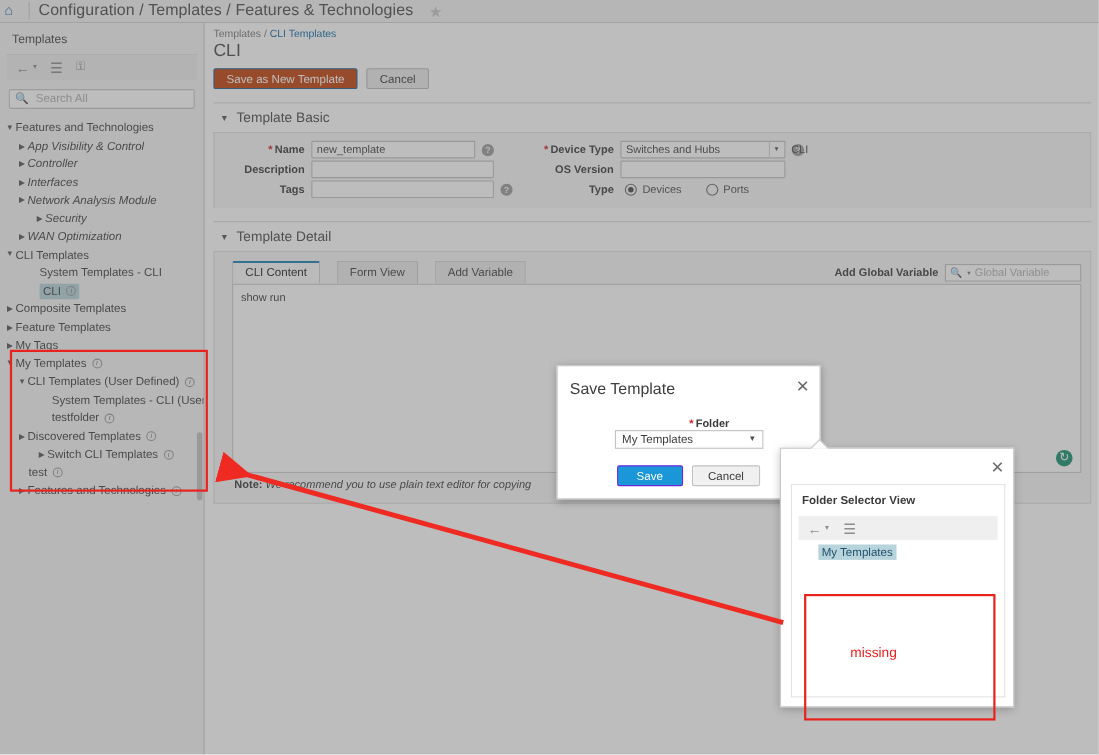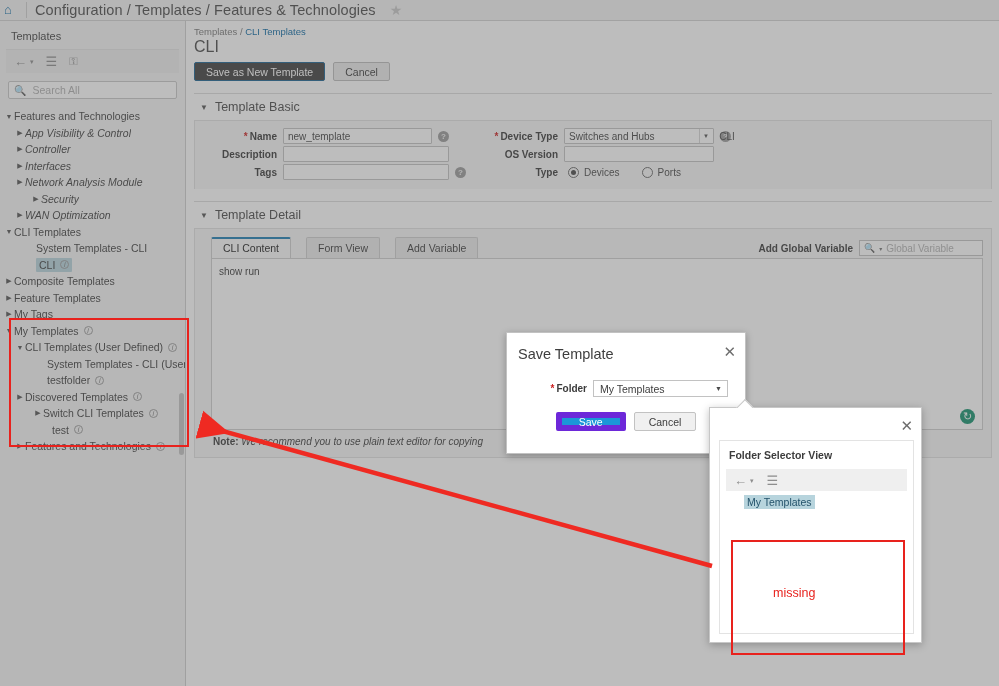--- a/index.html
+++ b/index.html
@@ -97,21 +97,21 @@
   .main{ position:absolute; left:187px; top:21px; width:812px; height:665px; background:#fff; }
   .crumb2{ font-size:9.5px; color:#7a7a7a; padding:5px 0 0 7px; }
   .crumb2 a{ color:#0f6ba5; text-decoration:none; }
   .page-h1{ font-size:16px; color:#4a4a4a; padding:1px 0 0 7px; font-weight:400; }
 
   .btnrow{ padding:6px 0 0 7px; display:flex; gap:8px; }
   .btn{
     font-family:inherit; font-size:10.5px; height:19px; padding:0 11px;
     border-radius:2px; display:inline-flex; align-items:center; cursor:pointer;
   }
-  .btn-primary{ background:#404040; border:1px solid #1b6characters; border:1px solid #1b6391; color:#fff; }
+  .btn-primary{ background:#c2410c; border:1px solid #1b6characters; border:1px solid #1b6391; color:#fff; }
   .btn-secondary{ background:#ececec; border:1px solid #bdbdbd; color:#3b3b3b; }
 
   .section{ margin:12px 7px 0 7px; border-top:1px solid #dcdcdc; }
   .sec-head{ display:flex; align-items:center; gap:7px; padding:6px 0 6px 6px; }
   .sec-head .caret{ font-size:8px; color:#555; }
   .sec-head .stitle{ font-size:12.5px; color:#4a4a4a; }
   .sec-body{ background:#f7f7f7; border:1px solid #e2e2e2; border-bottom:0; }
 
   
   .fgrid{ display:flex; padding:7px 0 9px 0; }
@@ -174,31 +174,31 @@
   
   .modal{
     position:absolute; left:506px; top:332px; width:240px; height:122px;
     background:#fff; border:1px solid #c2c2c2; box-shadow:0 2px 7px rgba(0,0,0,.28);
     z-index:70;
   }
   .modal-title{ font-size:14.5px; color:#3e3e3e; padding:13px 0 0 11px; }
   .modal-x{
     position:absolute; right:9px; top:11px; font-size:15px; color:#6d6d6d; cursor:pointer; line-height:1;
   }
-  .modal-row{ display:flex; align-items:center; padding:18px 0 0 0; }
+  .modal-row{ display:flex; align-items:center; padding:18px 0 0 0;flex-direction:column; }
   .modal-row .flabel{ width:86px; }
   .modal-sel{
     width:135px; height:17px; background:#fff; border:1px solid #c2c2c2;
     font-size:10.5px; color:#3d3d3d; display:flex; align-items:center; padding:0 16px 0 6px;
     position:relative; cursor:pointer;
   }
   .modal-sel::after{ content:"\25BC"; position:absolute; right:5px; font-size:7px; color:#4a4a4a; }
   .modal-btns{ display:flex; justify-content:center; gap:8px; padding-top:15px; }
   .btn-save{
-    background:#1b96d8; border:6px solid #6d28d9; color:#fff; font-size:10.5px;
+    background:#1b96d8; border:1px solid #6d28d9; color:#fff; font-size:10.5px;
     height:19px; padding:0 17px; border-radius:2px; display:inline-flex; align-items:center; cursor:pointer;
   }
   .btn-cancel{
     background:#f0f0f0; border:1px solid #c2c2c2; color:#3b3b3b; font-size:10.5px;
     height:19px; padding:0 14px; border-radius:2px; display:inline-flex; align-items:center; cursor:pointer;
   }
 
   
   .fpop{
     position:absolute; left:709px; top:407px; width:213px; height:236px;
@@ -341,21 +341,21 @@
         <div class="tnode" style="padding-left: 15px;">
           <span class="tw closed"></span>
           <span class="tlabel">Discovered Templates</span>
           <span class="info">i</span>
         </div>
         <div class="tnode" style="padding-left: 33px;">
           <span class="tw closed"></span>
           <span class="tlabel">Switch CLI Templates</span>
           <span class="info">i</span>
         </div>
-        <div class="tnode" style="padding-left: 42px;">
+        <div class="tnode" style="padding-left: 16px;">
           <span class="tw "></span>
           <span class="tlabel">test</span>
           <span class="info">i</span>
         </div>
         <div class="tnode" style="padding-left: 15px;">
           <span class="tw closed"></span>
           <span class="tlabel">Features and Technologies</span>
           <span class="info">i</span>
         </div>
       </div>

